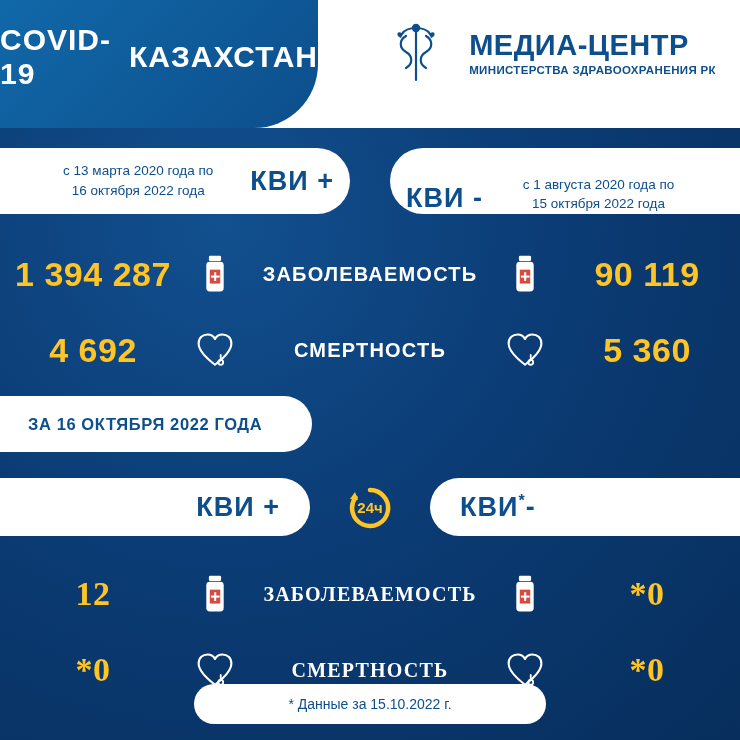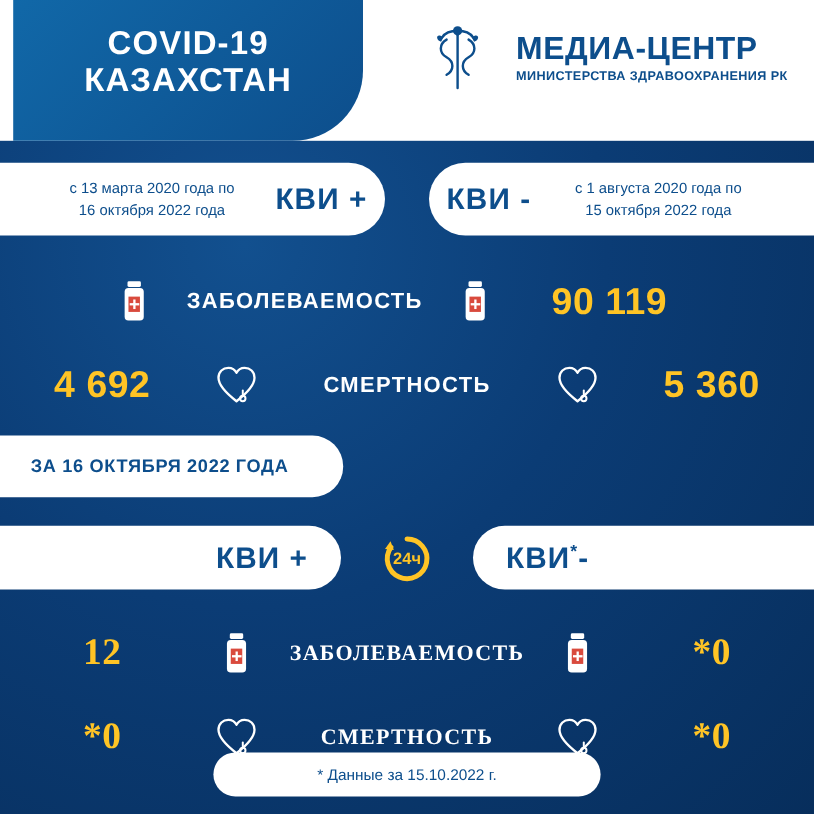--- a/index.html
+++ b/index.html
@@ -15,29 +15,28 @@
     background: radial-gradient(circle at 30% 30%, #12508f 0%, #0b3c75 45%, #072e5c 100%);
   }
 
   
   .header {
     position: absolute; top: 0; left: 0;
     width: 740px; height: 128px;
     background: #ffffff;
   }
   .title-pill {
-    position: absolute; left: 12px; top: 0;
+    position: absolute; left: 0; top: 0;
     width: 318px; height: 128px;
     background: linear-gradient(135deg, #1168a8 0%, #0d4e8c 100%);
     border-bottom-right-radius: 64px;
     border-top-right-radius: 0;
-    display: flex; flex-direction: column;
+    display: flex; 
     align-items: center; justify-content: center;
     padding-bottom: 14px;
-    text-align: center;
   }
   .title-pill .l1 {
     color: #ffffff; font-size: 30px; font-weight: bold;
     letter-spacing: 1px; line-height: 1.15;
   }
   .title-pill .l2 {
     color: #ffffff; font-size: 30px; font-weight: bold;
     letter-spacing: 1px; line-height: 1.15;
   }
   .brand {
@@ -63,21 +62,21 @@
     background: #ffffff;
     border-top-right-radius: 33px; border-bottom-right-radius: 33px;
     display: flex; align-items: center; justify-content: flex-start;
     padding: 0 16px 0 26px;
   }
   .period-right {
     position: absolute; right: 0; top: 0;
     width: 350px; height: 66px;
     background: #ffffff;
     border-top-left-radius: 33px; border-bottom-left-radius: 33px;
-    display: flex; align-items: center; justify-content: flex-end;
+    display: flex; align-items: flex-end; justify-content: flex-end;
     padding: 0 26px 0 16px;
   }
   .period-date {
     color: #0d4e8c; font-size: 13.5px; line-height: 1.45;
     text-align: center; flex: 1;
   }
   .kvi-label {
     color: #0d4e8c; font-size: 27px; font-weight: bold; letter-spacing: 1px;
     white-space: nowrap;
   }
@@ -201,20 +200,21 @@
       <div class="period-date">
         <span>с 1 августа 2020 года по</span><br>
         <span>15 октября 2022 года</span>
       </div>
     </div>
   </div>
 
   <div class="stats">
 
     <div class="stat-row">
+      <div class="num-left">1 394 287</div>
       <div class="icon-cell">
         <svg viewBox="0 0 34 46" width="30" height="40" aria-hidden="true">
           <rect x="10" y="2" width="14" height="6" rx="1.5" fill="#ffffff"></rect>
           <rect x="7" y="9" width="20" height="34" rx="4" fill="#ffffff"></rect>
           <rect x="11" y="18" width="12" height="16" fill="#d94a3d"></rect>
           <rect x="16" y="21" width="2.4" height="10" fill="#ffffff"></rect>
           <rect x="12.3" y="24.8" width="10" height="2.4" fill="#ffffff"></rect>
         </svg>
       </div>
       <div class="label-cell">ЗАБОЛЕВАЕМОСТЬ</div>

